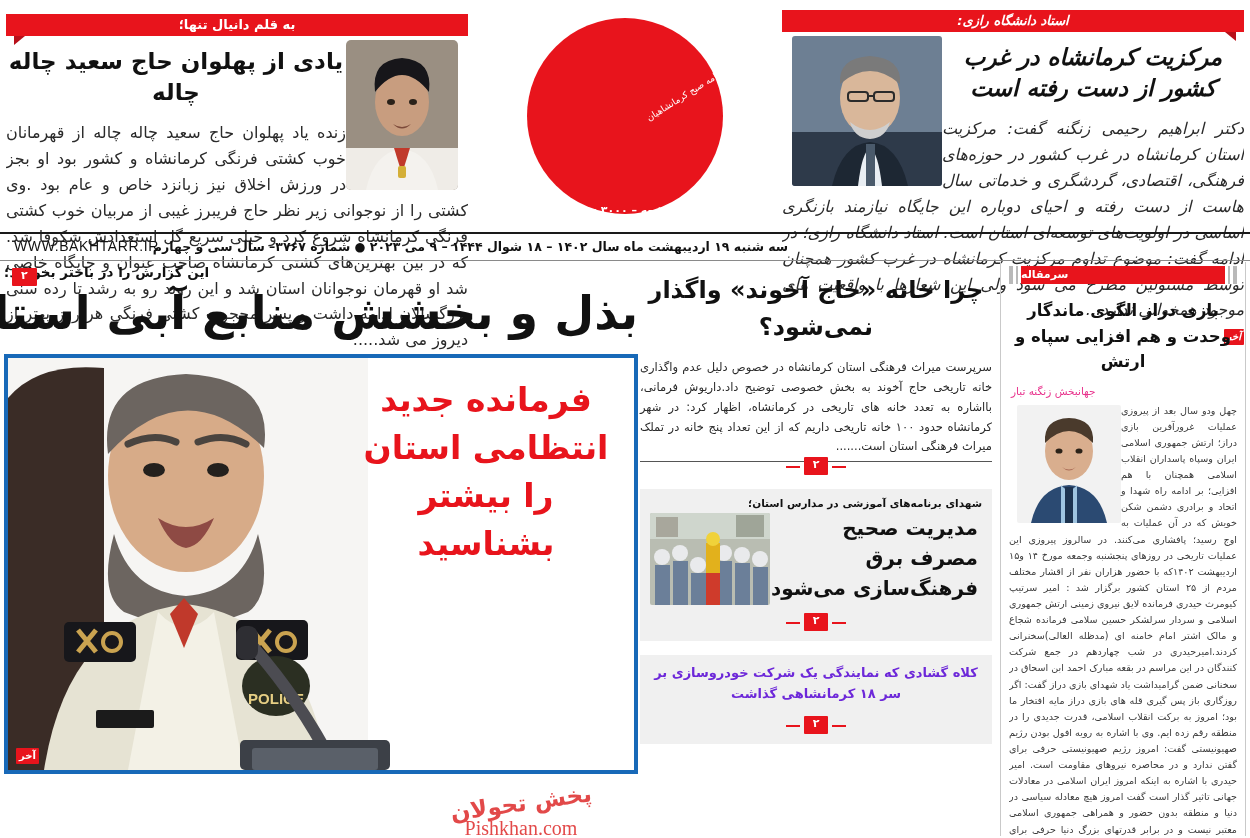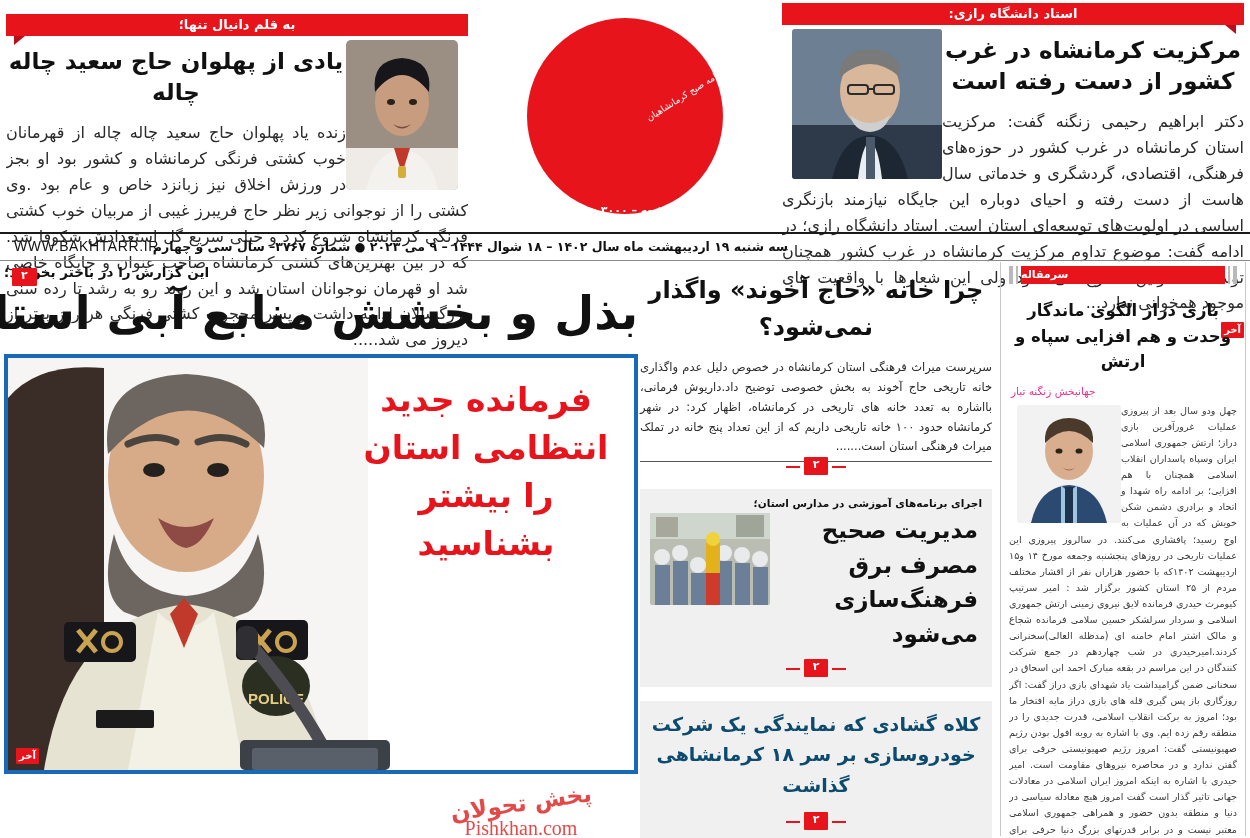--- a/index.html
+++ b/index.html
@@ -22,21 +22,21 @@
     position:relative;
   }
   .redbar .tail{
     position:absolute;bottom:-9px;width:0;height:0;
     border-top:9px solid #b8101a;
   }
   .tail-left{left:8px;border-right:11px solid transparent;}
   .tail-right{right:8px;border-left:11px solid transparent;}
 
   
-  .top-right{position:absolute;right:6px;top:3px;width:462px;}
+  .top-right{position:absolute;right:6px;top:10px;width:462px;font-style:italic;}
   .top-left{position:absolute;left:6px;top:14px;width:462px;}
 
   .art-head{
     font-size:23px;font-weight:bold;color:#111;
     text-align:center;line-height:1.35;margin-top:10px;
     letter-spacing:-0.5px;
   }
   .art-head.sm{font-size:23px;}
   .art-body{
     font-size:16px;color:#2a2a2a;line-height:1.62;
@@ -139,24 +139,24 @@
     content:"";position:absolute;top:50%;width:14px;height:2px;background:#e8141c;
   }
   .numtag-line:before{right:-18px;}
   .numtag-line:after{left:-18px;}
 
   .card{background:#f0f0f0;margin-top:14px;padding:8px 10px 10px;position:relative;}
   .card-kicker{font-size:10.5px;font-weight:bold;color:#111;text-align:right;}
   .card-flow{overflow:hidden;margin-top:4px;}
   .card-photo{float:left;width:120px;height:92px;overflow:hidden;border-radius:2px;}
   .card-head{
-    font-size:23px;font-weight:bold;color:#111;text-align:right;
+    font-size:20px;font-weight:bold;color:#111;text-align:right;
     line-height:1.5;padding-right:4px;
   }
-  .card2-head{font-size:19px;font-weight:bold;color:#0c4a6e;text-align:center;line-height:1.6;}
+  .card2-head{font-size:13px;font-weight:bold;color:#6d28d9;text-align:center;line-height:1.6;}
 
   
   .lead{position:absolute;left:4px;top:0;width:634px;}
   .lead-kick{
     font-size:13.5px;font-weight:bold;color:#111;text-align:left;margin-top:2px;
   }
   .lead-head{
     font-size:46px;font-weight:bold;color:#111;text-align:center;
     line-height:1.18;margin-top:6px;white-space:nowrap;letter-spacing:-1px;
   }
@@ -294,21 +294,21 @@
 
     <div class="center">
       <div class="ctr-head">چرا خانه «حاج آخوند» واگذار نمی‌شود؟</div>
       <div class="ctr-body">سرپرست میراث فرهنگی استان کرمانشاه در خصوص دلیل عدم واگذاری خانه تاریخی حاج آخوند به بخش خصوصی توضیح داد.داریوش فرمانی، بااشاره به تعدد خانه های تاریخی در کرمانشاه، اظهار کرد: در شهر کرمانشاه حدود ۱۰۰ خانه تاریخی داریم که از این تعداد پنج خانه در تملک میراث فرهنگی استان است.......</div>
       <div class="rule"></div>
       <div class="numtag-wrap">
         <span class="badge-num numtag-line">۲</span>
       </div>
 
       <div class="card">
-        <div class="card-kicker">اجرای برنامه‌های آموزشی در  مدارس استان؛</div>
+        <div class="card-kicker">شهدای برنامه‌های آموزشی در  مدارس استان؛</div>
         <div class="card-flow">
           <div class="card-photo">
             <svg class="ph" viewBox="0 0 120 92" preserveAspectRatio="none">
               <rect width="120" height="92" fill="#b9bdb2"></rect>
               <rect width="120" height="26" fill="#cfd6cd"></rect>
               <rect x="6" y="4" width="22" height="20" fill="#a8a79c"></rect>
               <rect x="86" y="2" width="28" height="22" fill="#9fa598"></rect>
               <g fill="#e9eaec">
                 <circle cx="12" cy="44" r="8"></circle>
                   <circle cx="30" cy="40" r="8"></circle>

